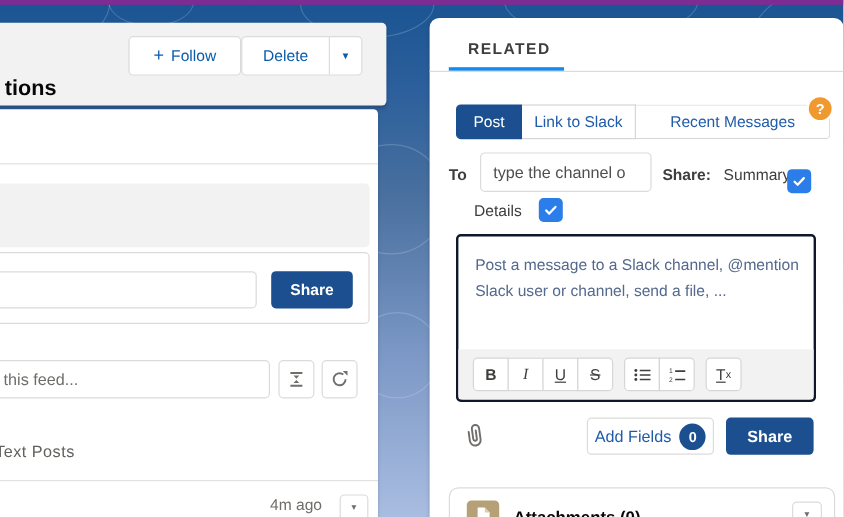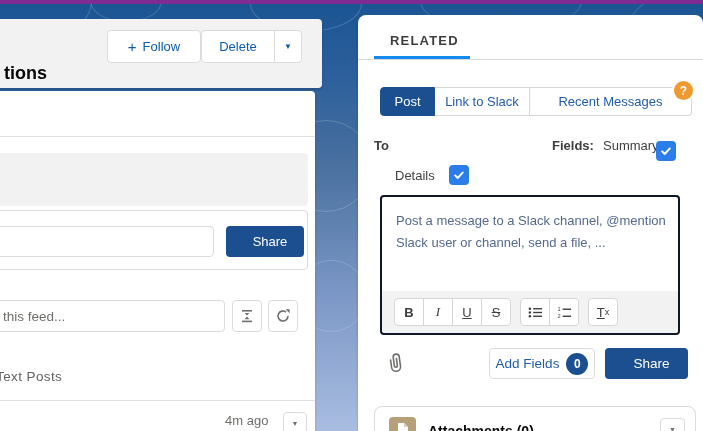--- a/index.html
+++ b/index.html
@@ -21,22 +21,22 @@
   .delete-main{flex:1;display:flex;align-items:center;justify-content:center;color:#0b5cab;font-size:13px;cursor:pointer;}
   .delete-arrow{width:26px;border-left:1px solid #dddbda;display:flex;align-items:center;justify-content:center;
        color:#0b5cab;font-size:8px;cursor:pointer;}
   
   .feed{left:-30px;top:91px;width:345px;height:345px;border-radius:4px;}
   .divider{position:absolute;left:0;right:0;height:1px;background:#e3e1e0;}
   .graybox{position:absolute;left:0;top:62px;width:338px;height:53px;background:#f3f2f2;border-radius:4px;}
   .pubbox{position:absolute;left:0;top:119px;width:338px;height:60px;border:1px solid #dddbda;border-radius:4px;box-sizing:border-box;background:#fff;}
   .pub-input{position:absolute;left:8px;top:15px;width:235px;height:31px;box-sizing:border-box;
        border:1px solid #dddbda;border-radius:4px;font-size:13px;padding:0 10px;color:#080707;outline:none;}
-  .navy-btn{background:#1b4f8f;color:#fff;border:none;border-radius:4px;font-weight:normal;font-size:13px;
-       display:flex;align-items:center;justify-content:center;cursor:pointer;padding-left:10px;}
+  .navy-btn{background:#1b4f8f;color:#fff;border:none;border-radius:4px;font-weight:bold;font-size:13px;
+       display:flex;align-items:center;justify-content:center;cursor:pointer;}
   .pub-share{position:absolute;left:255px;top:15px;width:68px;height:31px;}
   .feed-search{position:absolute;left:-2px;top:209px;width:257px;height:32px;box-sizing:border-box;
        border:1px solid #dddbda;border-radius:4px;font-size:13.5px;padding:0 10px 0 34px;color:#080707;outline:none;}
   .feed-search::placeholder,{color:#706e6b;}
   input::placeholder{color:#706e6b;opacity:1;font-family:"Liberation Sans",sans-serif;}
   .icon-btn{position:absolute;top:209px;width:30px;height:32px;box-sizing:border-box;background:#fff;
        border:1px solid #dddbda;border-radius:4px;display:flex;align-items:center;justify-content:center;cursor:pointer;}
   .filter{position:absolute;top:278px;font-size:13.5px;color:#62615e;letter-spacing:.4px;cursor:pointer;}
   .time-ago{position:absolute;left:255px;top:322px;font-size:13px;color:#706e6b;}
   .mini-drop{position:absolute;box-sizing:border-box;background:#fff;border:1px solid #dddbda;border-radius:4px;
@@ -160,21 +160,22 @@
     <div class="divider" style="top:44px;background:#dddbda;"></div>
 
     <div class="tabgrp">
       <div class="stab first active" style="width:55px;">Post</div>
       <div class="stab" style="width:95px;">Link to Slack</div>
       <div class="stab last" style="width:162px;">Recent Messages</div>
     </div>
     <div class="help">?</div>
 
     <div class="lbl bold" style="left:16px;top:123px;">To</div>
-    <div class="lbl bold" style="left:194px;top:123px;">Fields:</div>
+    <input class="to-input" placeholder="type the channel o" style="">
+    <div class="lbl bold" style="left:194px;top:123px;">Share:</div>
     <div class="lbl" style="left:245px;top:123px;">Summary</div>
     <div class="cbx" style="left:298px;top:126px;">
       <svg width="12" height="12" viewBox="0 0 14 14">
         <path d="M2.5 7.5 5.5 10.5 11.5 4" stroke="#fff" stroke-width="2.2" fill="none" stroke-linecap="round" stroke-linejoin="round"></path>
       </svg>
     </div>
     <div class="lbl" style="left:37px;top:153px;">Details</div>
     <div class="cbx" style="left:91px;top:150px;">
       <svg width="12" height="12" viewBox="0 0 14 14">
         <path d="M2.5 7.5 5.5 10.5 11.5 4" stroke="#fff" stroke-width="2.2" fill="none" stroke-linecap="round" stroke-linejoin="round"></path>

